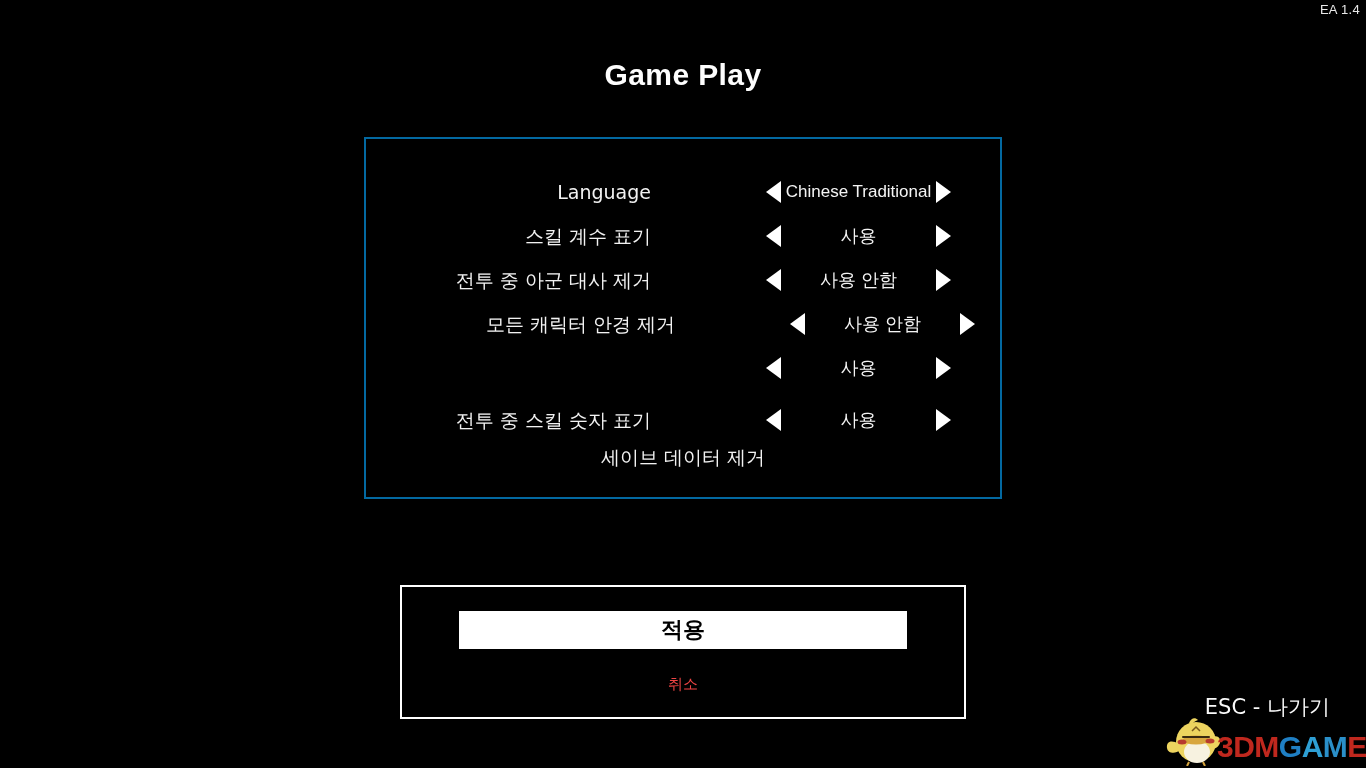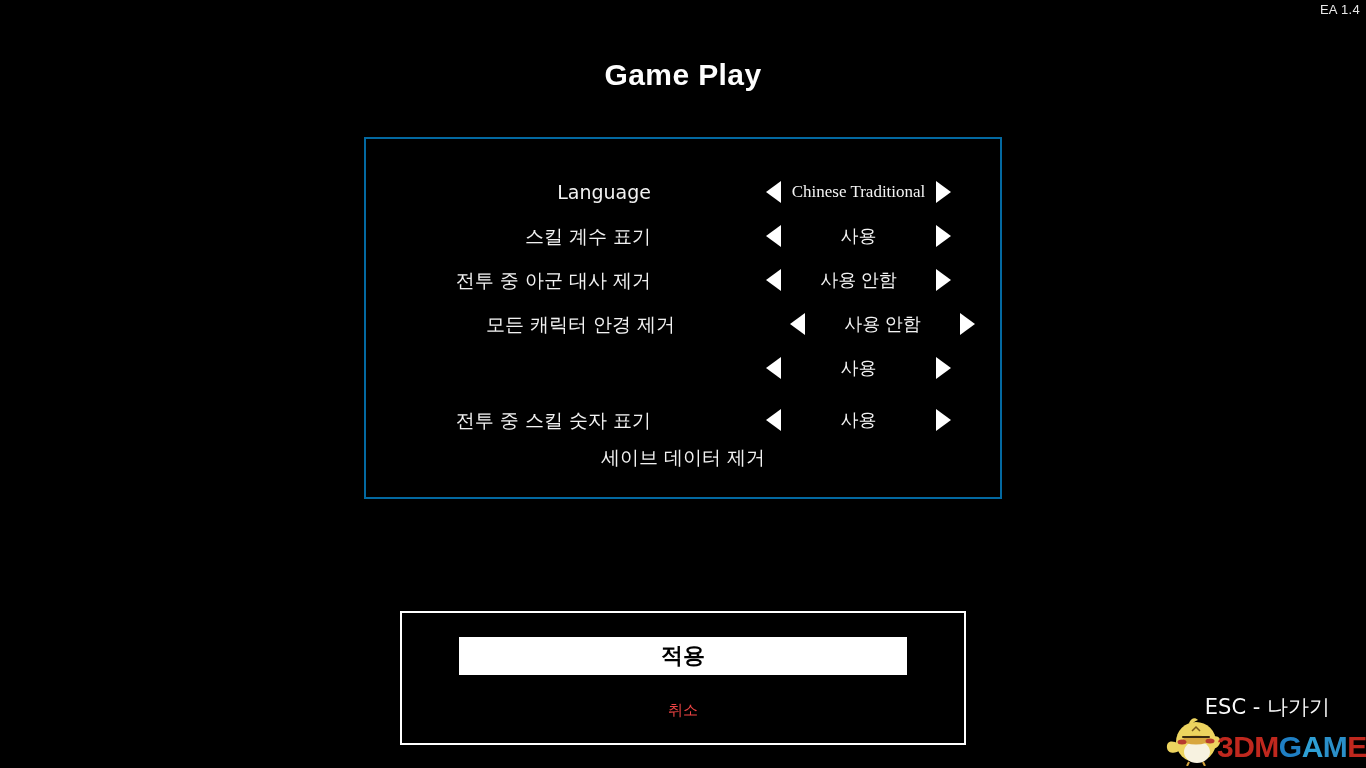--- a/index.html
+++ b/index.html
@@ -89,40 +89,40 @@
     border-top:11px solid transparent;
     border-bottom:11px solid transparent;
     border-left:15px solid #ffffff;
   }
   .option-value{
     flex:1 1 auto;
     text-align:center;
     font-size:18px;
     line-height:20px;
     color:#f4f4f4;
-    font-family:Liberation Serif, serif;
+    font-family:Liberation Sans, sans-serif;
     padding:0 4px;
   }
   .option-value.two-line{ font-size:17px; line-height:20px; }
 
   
   .action-row{
     position:absolute;
     left:0; width:100%;
     text-align:center;
     font-size:19px;
     color:#f2f2f2;
     font-family:"DejaVu Sans", sans-serif;
     cursor:pointer;
   }
 
   
   #buttons-panel{
     position:absolute;
-    left:400px; top:611px;
+    left:400px; top:585px;
     width:566px; height:134px;
     border:2px solid #fff;
     background:#000;
   }
   #apply-button{
     position:absolute;
     left:57px; top:24px;
     width:448px; height:38px;
     background:#ffffff;
     color:#000;

